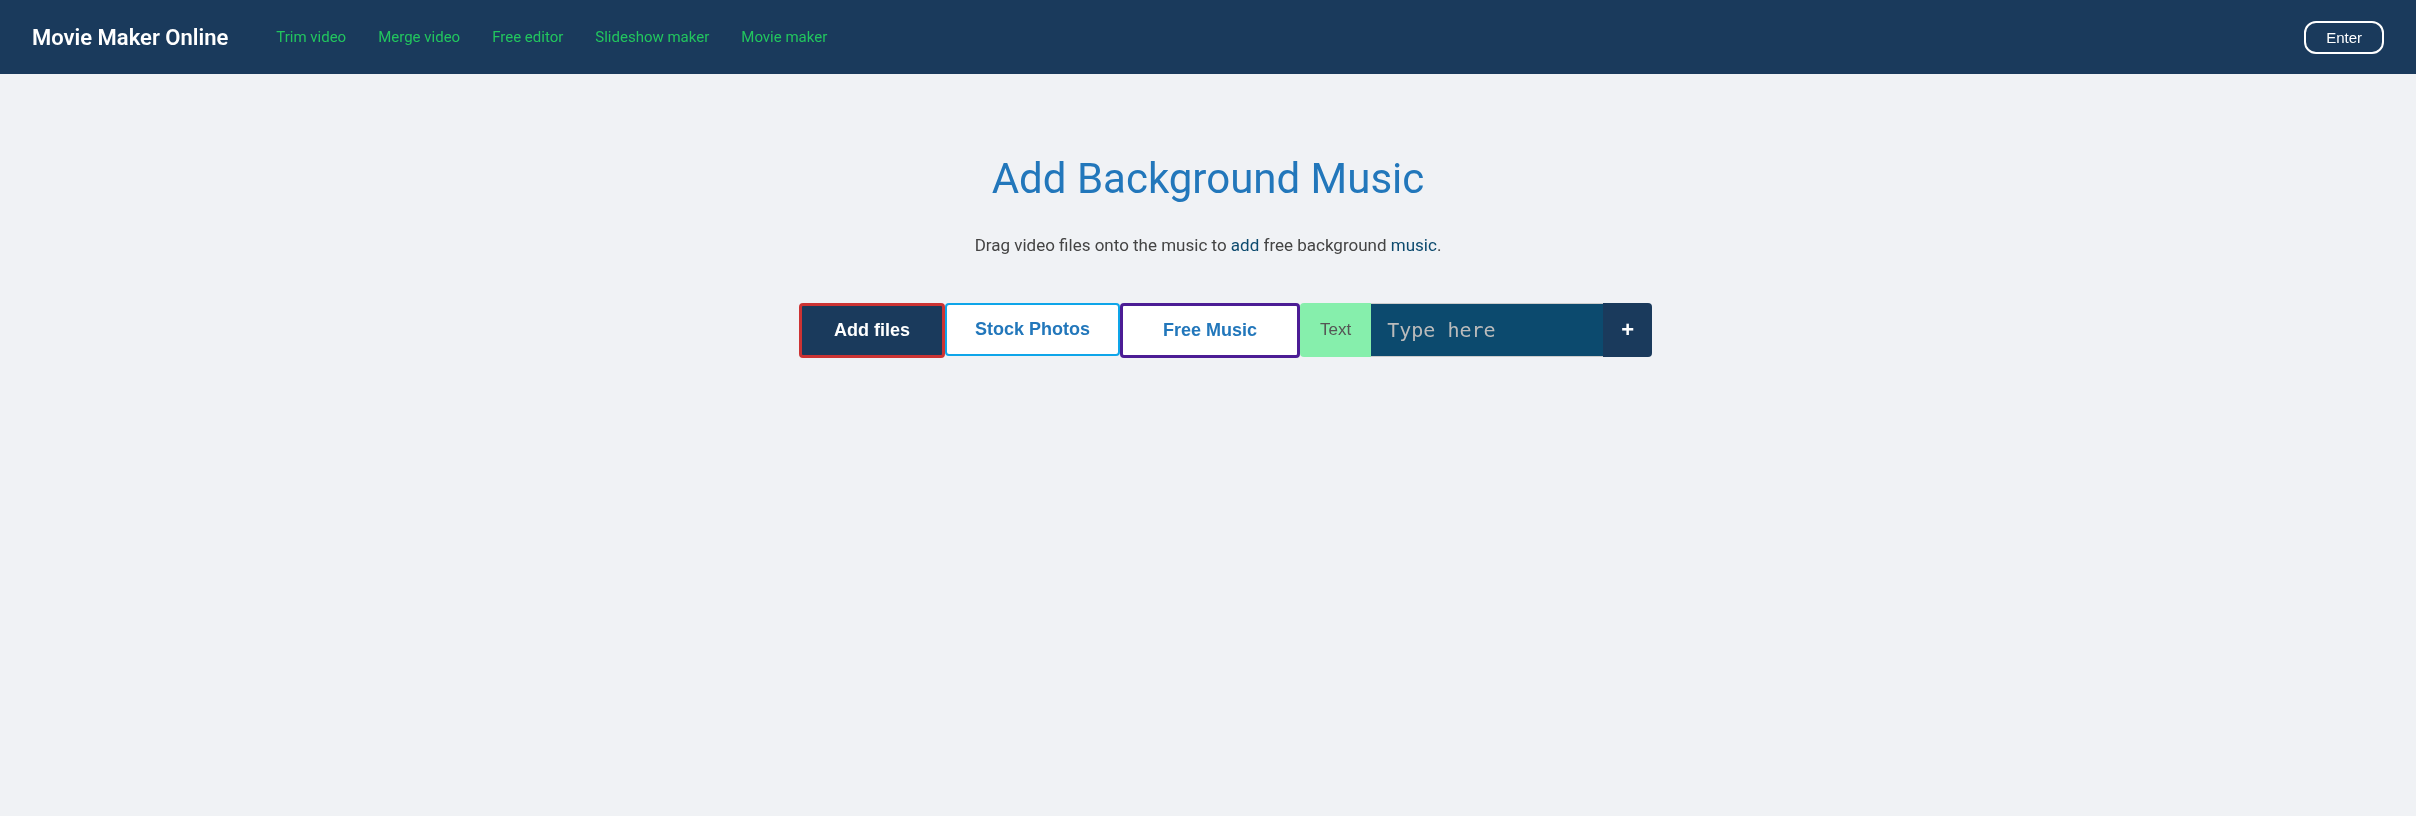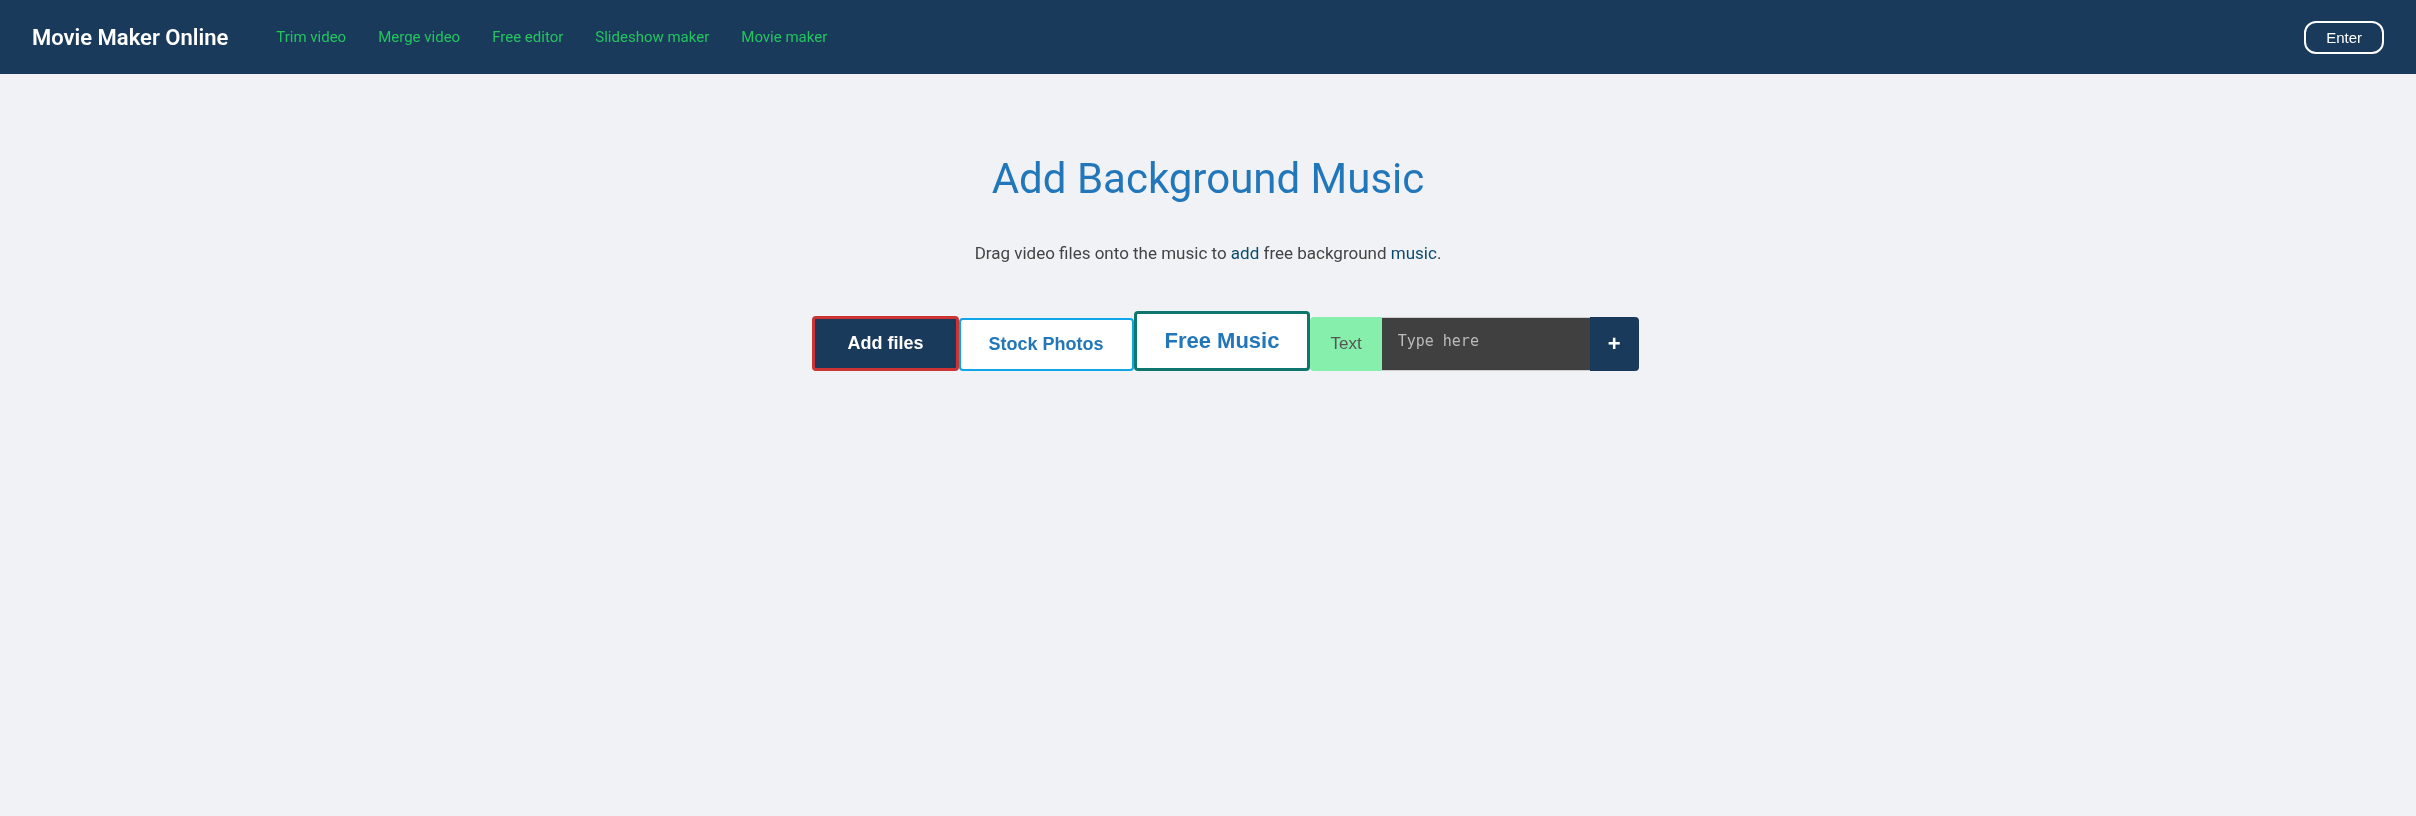--- a/index.html
+++ b/index.html
@@ -62,39 +62,39 @@
       display: flex;
       flex-direction: column;
       align-items: center;
       padding-top: 80px;
     }
 
     .page-title {
       color: #2277bb;
       font-size: 42px;
       font-weight: 400;
-      margin-bottom: 40px;
+      margin-bottom: 32px;
     }
 
     .subtitle {
       color: #444;
       font-size: 17px;
       margin-bottom: 48px;
     }
 
     .subtitle-link {
       color: #0c4a6e;
       cursor: pointer;
       text-decoration: none;
     }
 
     
     .toolbar {
       display: flex;
-      align-items: flex-end;
+      align-items: flex-start;
       margin-left: 35px;
     }
 
     .btn-add-files {
       background-color: #1a3a5c;
       color: #ffffff;
       border: 3px solid #cc3333;
       padding: 14px 32px;
       font-size: 18px;
       font-weight: 600;
@@ -111,23 +111,23 @@
       font-size: 18px;
       font-weight: 600;
       cursor: pointer;
       border-radius: 4px;
       outline: none;
     }
 
     .btn-free-music {
       background-color: #ffffff;
       color: #2277bb;
-      border: 3px solid #0f766e;
-      padding: 14px 28px;
-      font-size: 22px;
+      border: 3px solid #4c1d95;
+      padding: 14px 40px;
+      font-size: 18px;
       font-weight: 600;
       cursor: pointer;
       border-radius: 4px;
       outline: none;
     }
 
     .text-label-btn {
       background-color: #86efac;
       color: #555;
       border: none;
@@ -137,25 +137,25 @@
       border-radius: 4px 0 0 4px;
       outline: none;
       white-space: nowrap;
     }
 
     .text-input {
       border: 1px solid #ccc;
       border-left: none;
       border-right: none;
       padding: 14px 16px;
-      font-size: 15px;
-      width: 208px;
+      font-size: 20px;
+      width: 232px;
       outline: none;
       color: #999;
-      background: #404040;
+      background: #0c4a6e;
       resize: none;
       height: 54px;
       vertical-align: top;
     }
 
     .text-input::placeholder {
       color: #bbb;
     }
 
     .btn-add-text {

